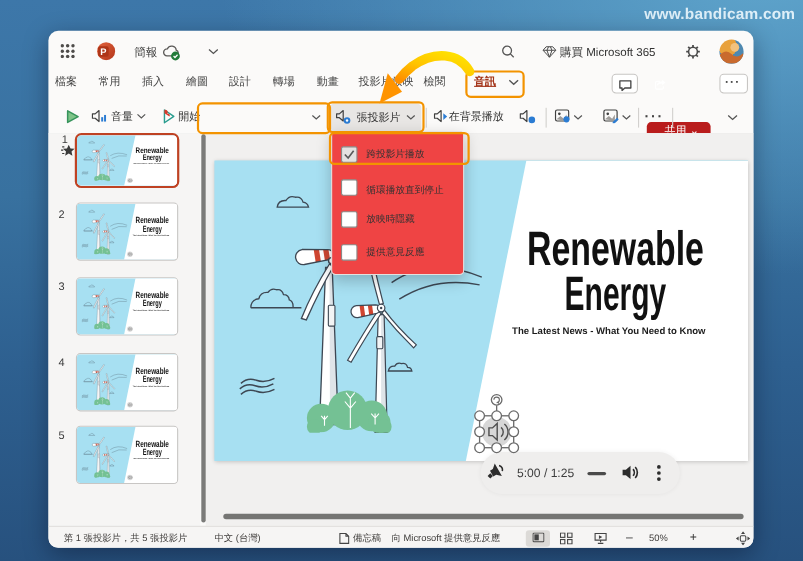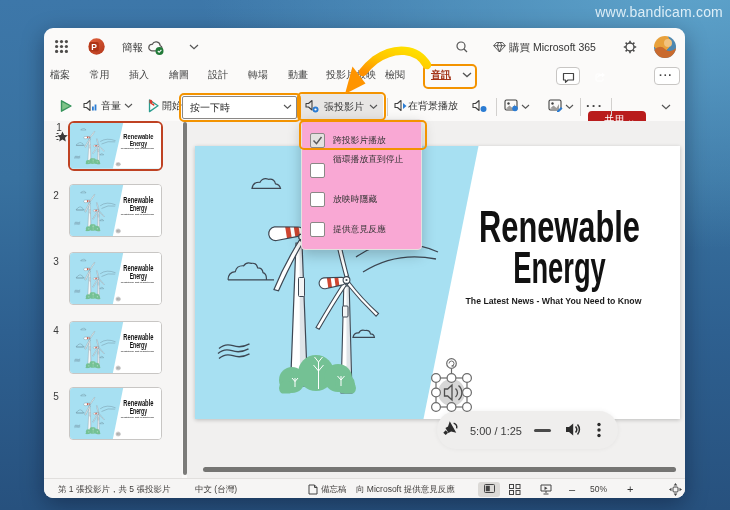--- a/index.html
+++ b/index.html
@@ -2,21 +2,21 @@
 <html><head>
 <meta charset="utf-8">
 <style>
 * { margin:0; padding:0; box-sizing:border-box; }
 html,body { width:730px; height:510px; overflow:hidden; }
 body {
   font-family:"Liberation Sans", sans-serif;
   background: radial-gradient(900px 500px at 95% -5%, #5fa5cc 0%, rgba(95,165,204,0) 55%), linear-gradient(180deg, #3d77a9 0%, #38719f 35%, #2e6090 65%, #27517e 100%);
   position:relative;
 }
-.wm { position:absolute; top:4px; right:7px; color:rgba(240,250,255,.88); font-size:14px; font-weight:normal; letter-spacing:.2px; z-index:1; }
+.wm { position:absolute; top:4px; right:7px; color:rgba(240,250,255,.88); font-size:14px; font-weight:bold; letter-spacing:.2px; z-index:1; }
 .win {
   position:absolute; left:44px; top:28px; width:641px; height:470px;
   background:#fbfaf9; border-radius:9px; box-shadow:0 6px 22px rgba(0,0,20,.35);
   overflow:hidden; z-index:2;
 }
 .abs { position:absolute; }
 
 .ttext { font-size:10.5px; color:#333; }
 .doctitle { left:78px; top:13px; }
 .buytext { left:465px; top:13px; font-size:10.5px; color:#333; }
@@ -47,21 +47,21 @@
 .thumb { position:absolute; left:24.5px; width:93px; height:53px; background:#fff;
   border:1px solid #c8c6c4; border-radius:4px; overflow:hidden; }
 .thumb.sel { left:24px; width:95px; height:50px; border:2.2px solid #bf4223; border-radius:6px; }
 .art { position:absolute; left:0; top:0; width:485px; height:273.5px; background:#a7e0f2; transform-origin:0 0; }
 
 .bigtitle { position:absolute; left:122px; width:485px; text-align:center; font-weight:bold; color:#111;
   font-size:44px; line-height:1; transform:scaleX(0.70); transform-origin:center top; }
 .bigtitle.l2 { transform:scaleX(0.62); }
 .sub { position:absolute; left:116px; width:485px; text-align:center; font-weight:bold; color:#1c1c1c; font-size:8.7px; }
 
-.menu { position:absolute; left:257px; top:91px; width:121px; height:131px; background:#f9a8d4;
+.menu { position:absolute; left:257px; top:91px; width:121px; height:131px; background:#ef4444;
   border:1px solid #e3e1df; border-radius:4px; box-shadow:0 5px 14px rgba(0,0,0,.22); z-index:40; }
 .cb { position:absolute; left:7.5px; width:15px; height:15px; border:1.1px solid #8a8886; border-radius:2px; background:#fff; }
 .cb.on { background:#e4e2e0; }
 .mtext { position:absolute; left:31px; font-size:8.8px; color:#333; }
 
 .status { position:absolute; left:0; bottom:0; width:641px; height:20px; background:#f6f5f4;
   border-top:1px solid #e1dfdd; font-size:8.5px; color:#3f3d3b; }
 .st { position:absolute; top:5px; }
 
 .pill { position:absolute; left:392.5px; top:382.5px; width:181px; height:38.5px; background:#efeeed;
@@ -162,21 +162,20 @@
   <div class="tbtext" style="left:57px">音量</div>
   <svg class="abs" style="left:80px;top:75px" width="9" height="6">
       <path d="M1 1 l3.5 3.2 L8 1" stroke="#555" stroke-width="1.1" fill="none"></path>
     </svg>
   <svg class="abs" style="left:103px;top:70.5px" width="13" height="14">
     <path d="M2.5 1 L11 6.8 L2.5 12.6 Z" stroke="#2a9d8f" stroke-width="1.3" fill="none" stroke-linejoin="round"></path>
     <path d="M2.5 1 c2 -1 4 1.5 2.5 3.5 c2 -.5 3 1 2 2.5 L2.5 4 Z" fill="#d93a2b"></path>
   </svg>
   <div class="tbtext" style="left:118px">開始</div>
 
-  <div class="combo">按一下時</div>
   <svg class="abs" style="left:239px;top:76px" width="9" height="6">
       <path d="M1 1 l3.5 3.2 L8 1" stroke="#555" stroke-width="1.1" fill="none"></path>
     </svg>
 
   <div class="optbtn"></div>
   <svg class="abs" style="left:261px;top:71px" width="15" height="15">
     <path d="M1 4.5 h2.5 L7 1.5 V11 L3.5 8 H1 Z" stroke="#404040" stroke-width="1.1" fill="none" stroke-linejoin="round"></path>
     <circle cx="10.5" cy="10.5" r="3" fill="#2b7cd3"></circle>
       <circle cx="10.5" cy="10.5" r="1.1" fill="#fff"></circle>
   </svg>
@@ -801,21 +800,21 @@
   <div class="hsb"></div>
 
   <div class="menu">
     <div class="cb on" style="top:12.5px">
       <svg width="13" height="13" style="position:absolute;left:0.5px;top:0.5px">
           <path d="M2.5 6.5 l3 3.2 L10.5 3" stroke="#5a5a5a" stroke-width="1.5" fill="none"></path>
         </svg>
     </div>
     <div class="mtext" style="top:14.5px">跨投影片播放</div>
     <div class="cb" style="top:42.5px"></div>
-    <div class="mtext" style="top:34px">循環播放直到停止</div>
+    <div class="mtext" style="top:47px">循環播放直到停止</div>
     <div class="cb" style="top:72px"></div>
     <div class="mtext" style="top:74px">放映時隱藏</div>
     <div class="cb" style="top:102px"></div>
     <div class="mtext" style="top:104px">提供意見反應</div>
   </div>
 
   <div class="obox" style="left:379px;top:36px;width:54px;height:25px"></div>
   <div class="obox" style="left:135px;top:64.5px;width:122px;height:29px"></div>
   <div class="obox" style="left:252.5px;top:63.5px;width:89px;height:29px"></div>
   <div class="obox" style="left:254.5px;top:91.5px;width:128px;height:30px"></div>

